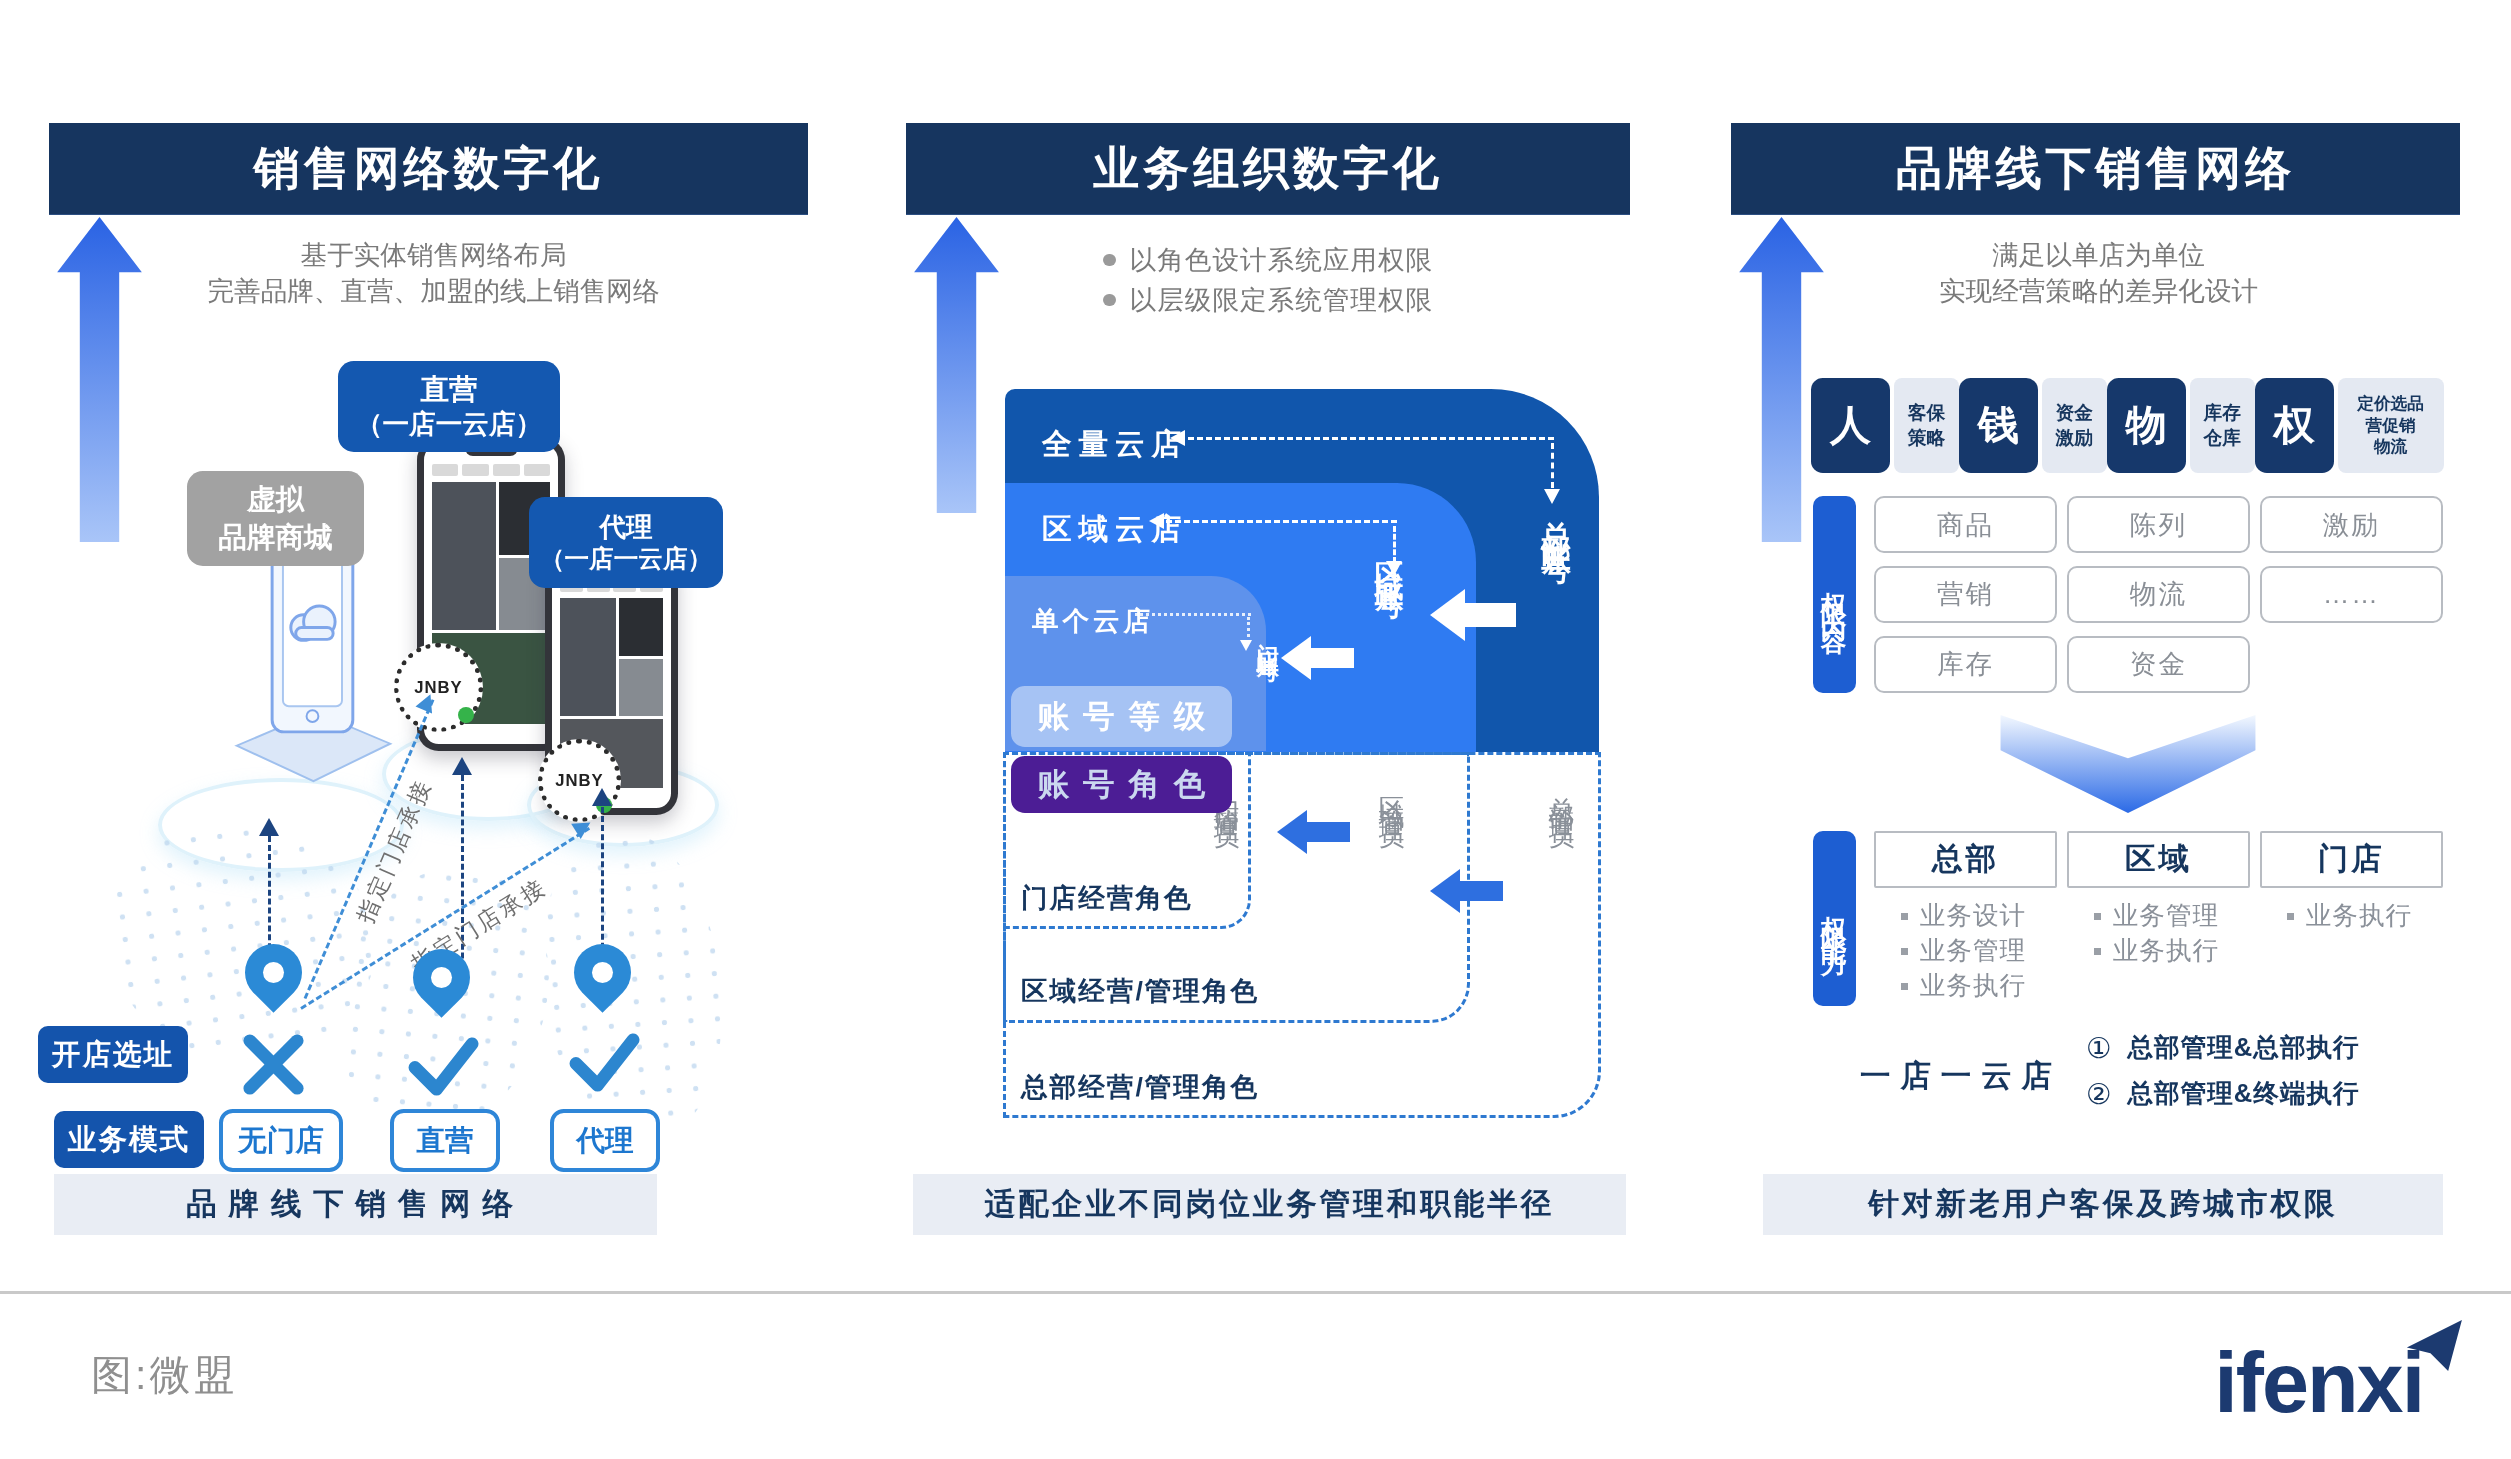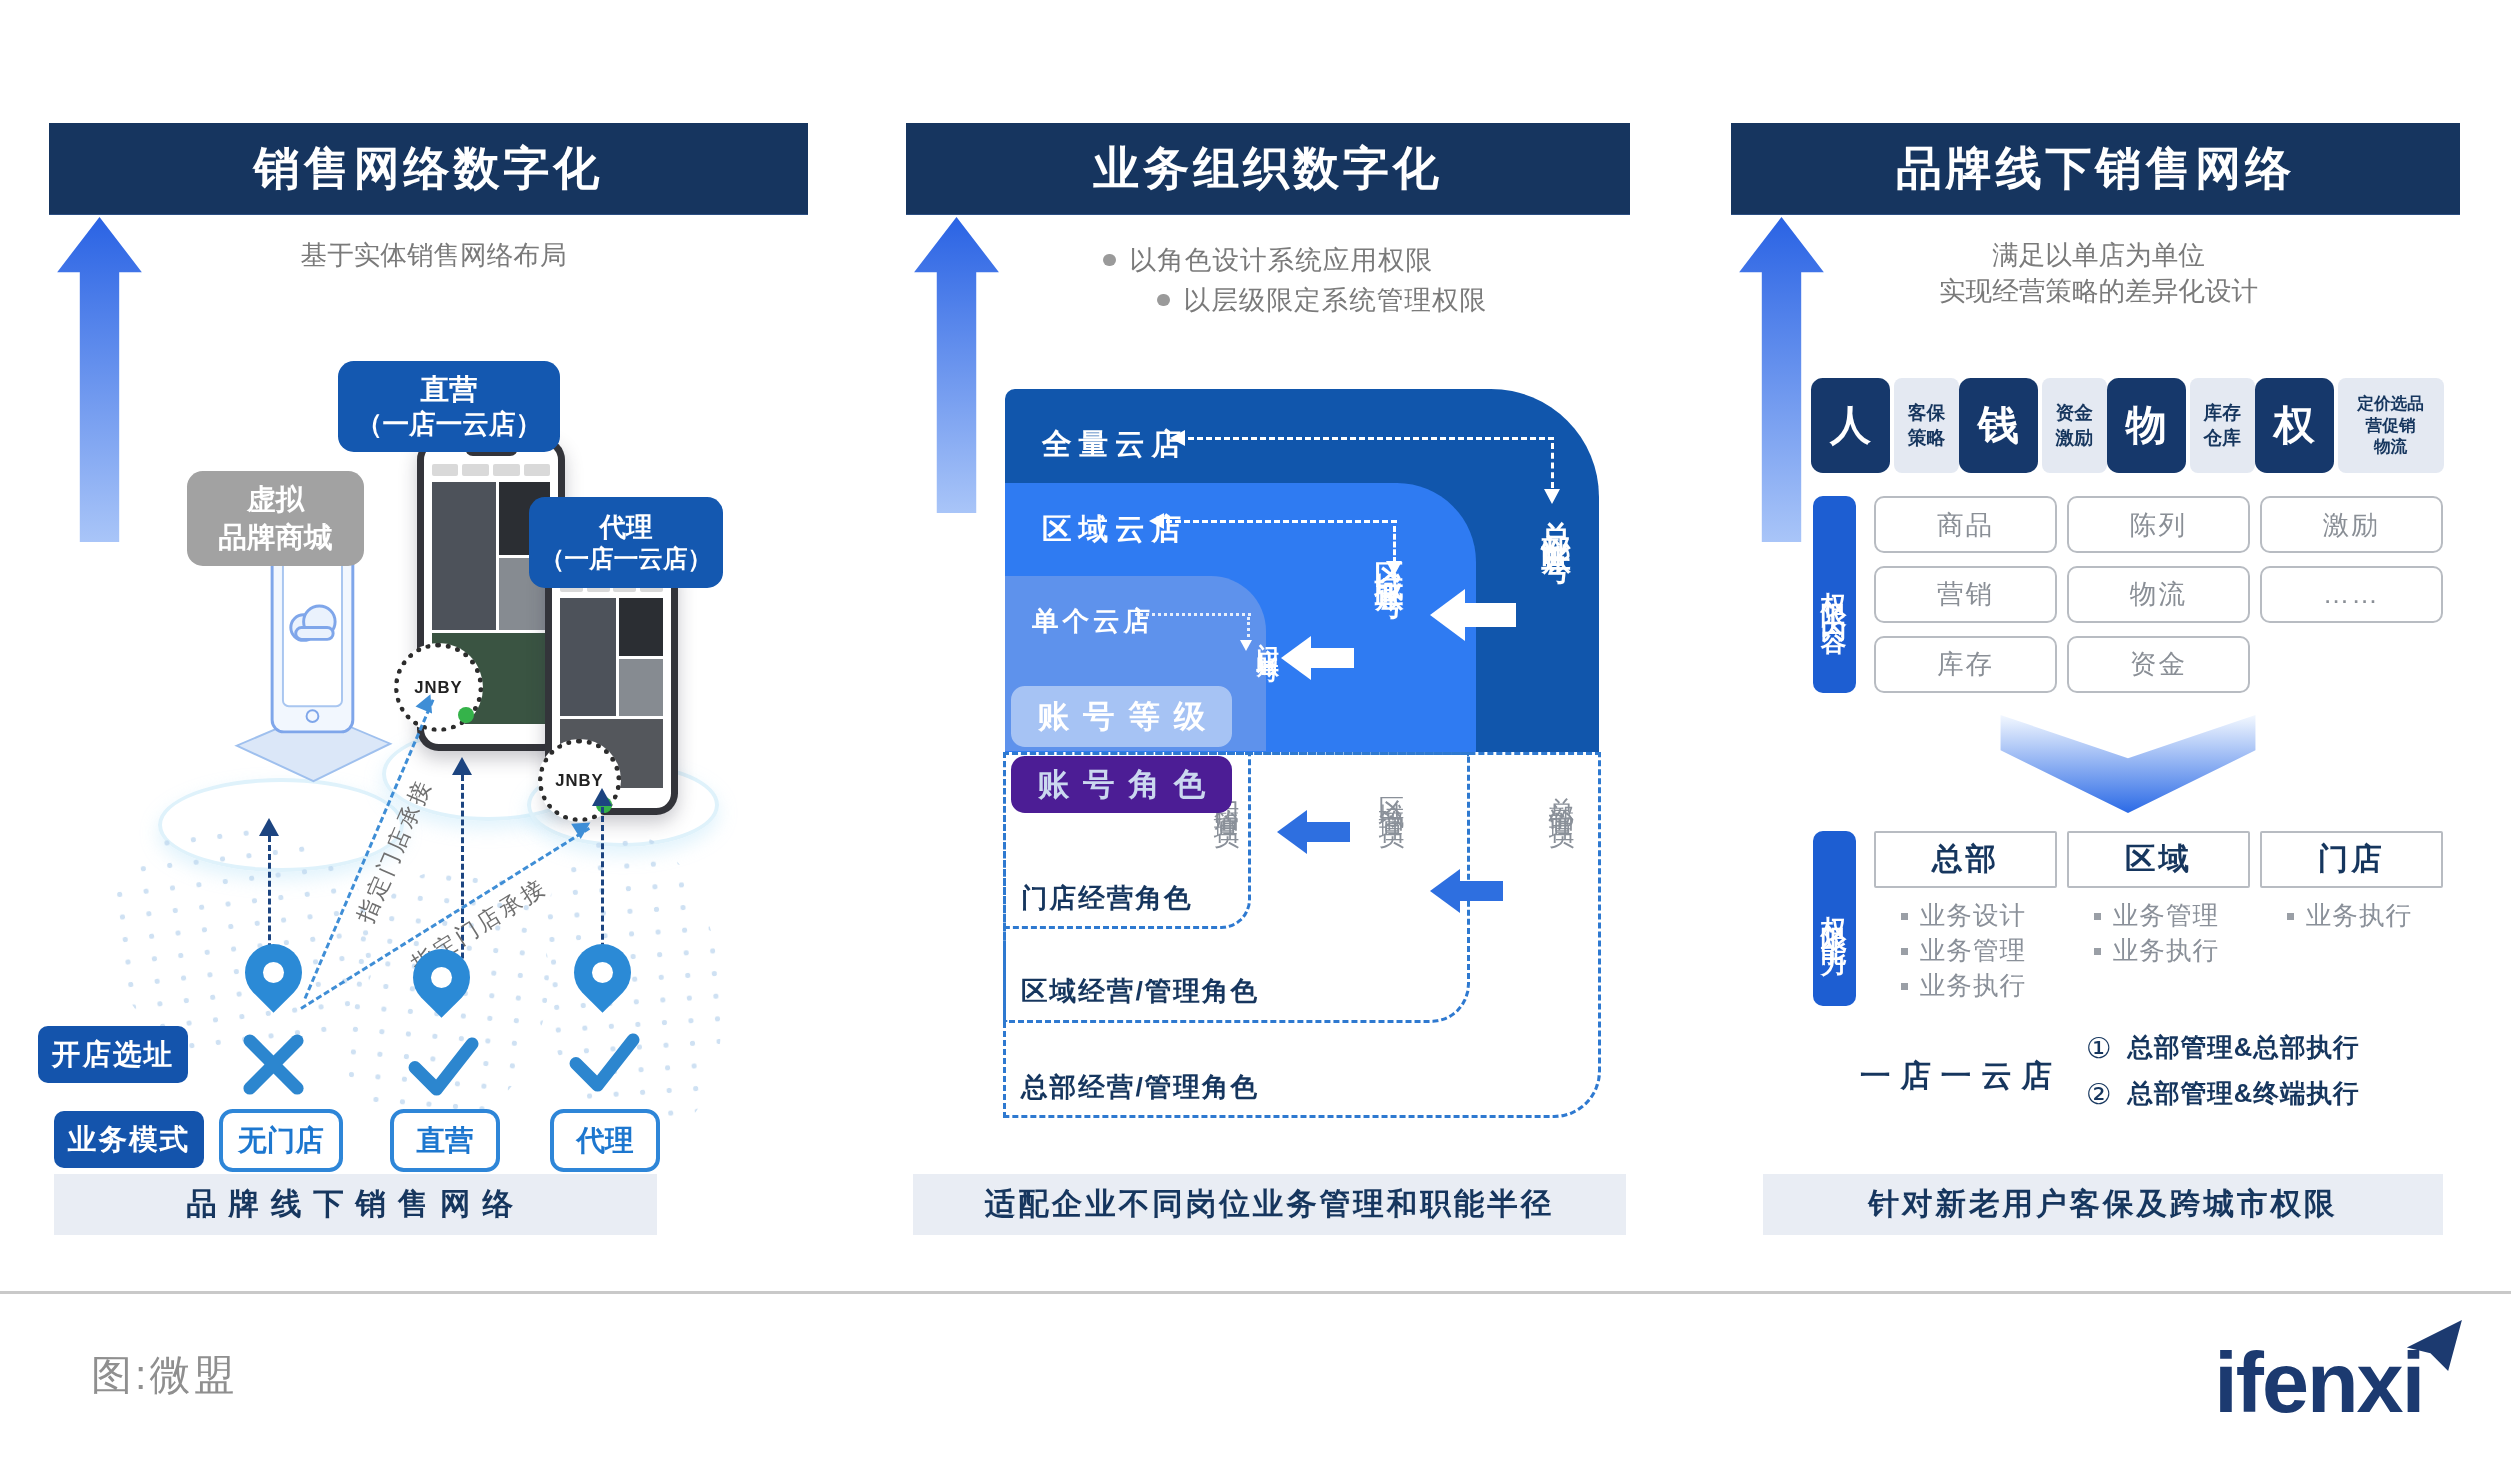--- a/index.html
+++ b/index.html
@@ -123,20 +123,21 @@
         <linearGradient id="upg1" x1="0" y1="0" x2="0" y2="1">
       <stop offset="0" stop-color="#2A63E4"></stop>
           <stop offset="1" stop-color="#A9C5F8"></stop>
     </linearGradient>
       </defs>
     <polygon points="43,0 86,56 63,56 63,330 23,330 23,56 0,56" fill="url(#upg1)"></polygon>
   </svg>
 
   <div class="abs subtitle" style="left:138px;top:238px;width:591px;">
     <div>基于实体销售网络布局</div>
+    <div>完善品牌、直营、加盟的线上销售网络</div>
   </div>
 
   <div class="abs halo" style="left:158px;top:778px;width:246px;height:94px;"></div>
   <div class="abs halo" style="left:382px;top:727px;width:212px;height:94px;"></div>
   <div class="abs halo" style="left:527px;top:763px;width:192px;height:84px;"></div>
 
   <div class="abs dotmap" style="left:113px;top:823px;width:261px;height:236px;border-radius:45% 60% 50% 55%;transform:rotate(-7deg);"></div>
   <div class="abs dotmap" style="left:345px;top:867px;width:202px;height:266px;border-radius:55% 45% 60% 40%;transform:rotate(5deg);"></div>
   <div class="abs dotmap" style="left:542px;top:832px;width:177px;height:305px;border-radius:50% 55% 45% 60%;transform:rotate(-4deg);"></div>
 
@@ -275,21 +276,21 @@
           <stop offset="1" stop-color="#A9C5F8"></stop>
     </linearGradient>
       </defs>
     <polygon points="43,0 86,56 63,56 63,300 23,300 23,56 0,56" fill="url(#upg2)"></polygon>
   </svg>
 
   <div class="abs bullet-row" style="left:1103px;top:242px;">
     <span class="bullet-dot"></span>
     <span class="bullet-text">以角色设计系统应用权限</span>
   </div>
-  <div class="abs bullet-row" style="left:1157px;top:282px;justify-content:center;">
+  <div class="abs bullet-row" style="left:1103px;top:282px;justify-content:center;">
     <span class="bullet-dot"></span>
     <span class="bullet-text">以层级限定系统管理权限</span>
   </div>
 
   <div class="abs rolebox" style="left:1003px;top:752px;width:598px;height:366px;border-radius:0 0 47px 0;z-index:1;"></div>
   <div class="abs rolebox" style="left:1003px;top:752px;width:467px;height:271px;border-radius:0 0 39px 0;z-index:1;"></div>
   <div class="abs rolebox" style="left:1003px;top:752px;width:248px;height:177px;border-radius:0 0 29.6px 0;z-index:1;"></div>
 
   <div class="abs" style="left:1005px;top:389px;width:594px;height:363px;background:#1156AC;border-radius:9.9px 108px 0 0;z-index:2;"></div>
   <div class="abs" style="left:1005px;top:483px;width:471px;height:269px;background:#2F7BF2;border-radius:0 79px 0 0;z-index:2;"></div>

